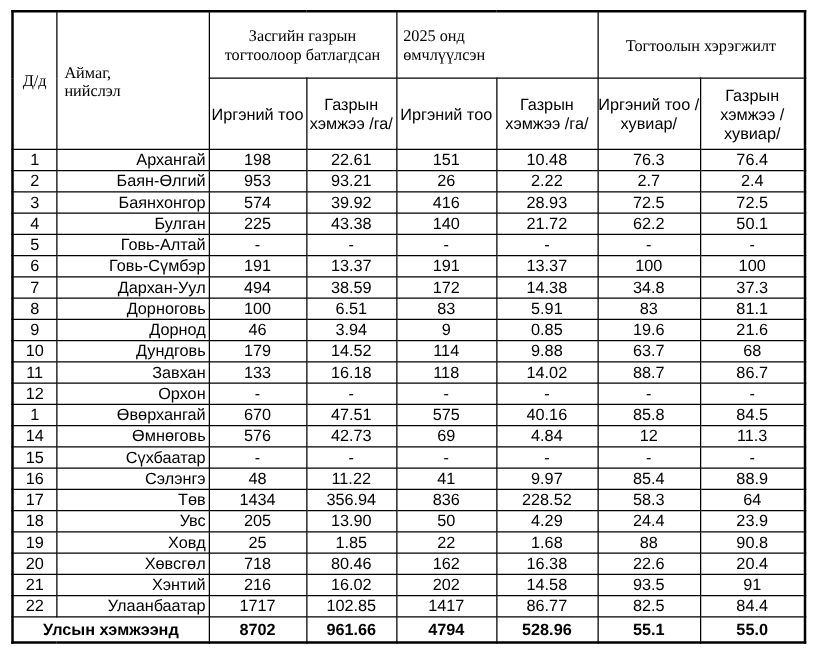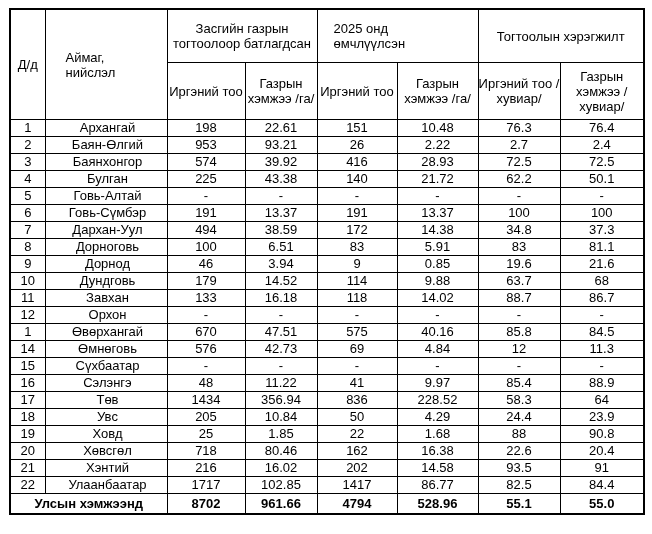--- a/index.html
+++ b/index.html
@@ -20,29 +20,29 @@
   th, td {
     border: 1px solid #000000;
     font-size: 13px;
     font-weight: normal;
     text-align: center;
     vertical-align: middle;
     padding: 0 2px;
     overflow: hidden;
     line-height: 15px;
   }
-  thead tr.group-row th { height: 52px; }
+  thead tr.group-row th { height: 52px; font-family: Liberation Serif, serif; }
   thead tr.sub-row th { height: 56px; padding: 0 0; }
   th.rowspan-cell { height: auto; }
-  th.aimag-head { text-align: left; padding-left: 20px; }
+  th.aimag-head { text-align: left; padding-left: 6px; }
   th.aimag-head span { display: block; width: 60px; text-align: left; }
-  th.group-2025 { text-align: left; padding-left: 16px; }
+  th.group-2025 { text-align: left; padding-left: 5px; }
   th.group-2025 span { display: block; width: 90px; text-align: left; }
   tbody td { height: 16px; line-height: 16px; }
-  tbody td.name-cell { text-align: center; padding-left: 5px; }
+  tbody td.name-cell { text-align: right; padding-left: 5px; }
   tfoot td {
     font-weight: bold;
     height: 19px;
     line-height: 19px;
     margin-left: 44px;
   }
 </style>
 </head>
 <body>
 
@@ -246,21 +246,21 @@
         <td>356.94</td>
         <td>836</td>
         <td>228.52</td>
         <td>58.3</td>
         <td>64</td>
       </tr>
       <tr>
         <td>18</td>
         <td class="name-cell">Увс</td>
         <td>205</td>
-        <td>10.84</td>
+        <td>13.90</td>
         <td>50</td>
         <td>4.29</td>
         <td>24.4</td>
         <td>23.9</td>
       </tr>
       <tr>
         <td>19</td>
         <td class="name-cell">Ховд</td>
         <td>25</td>
         <td>1.85</td>

